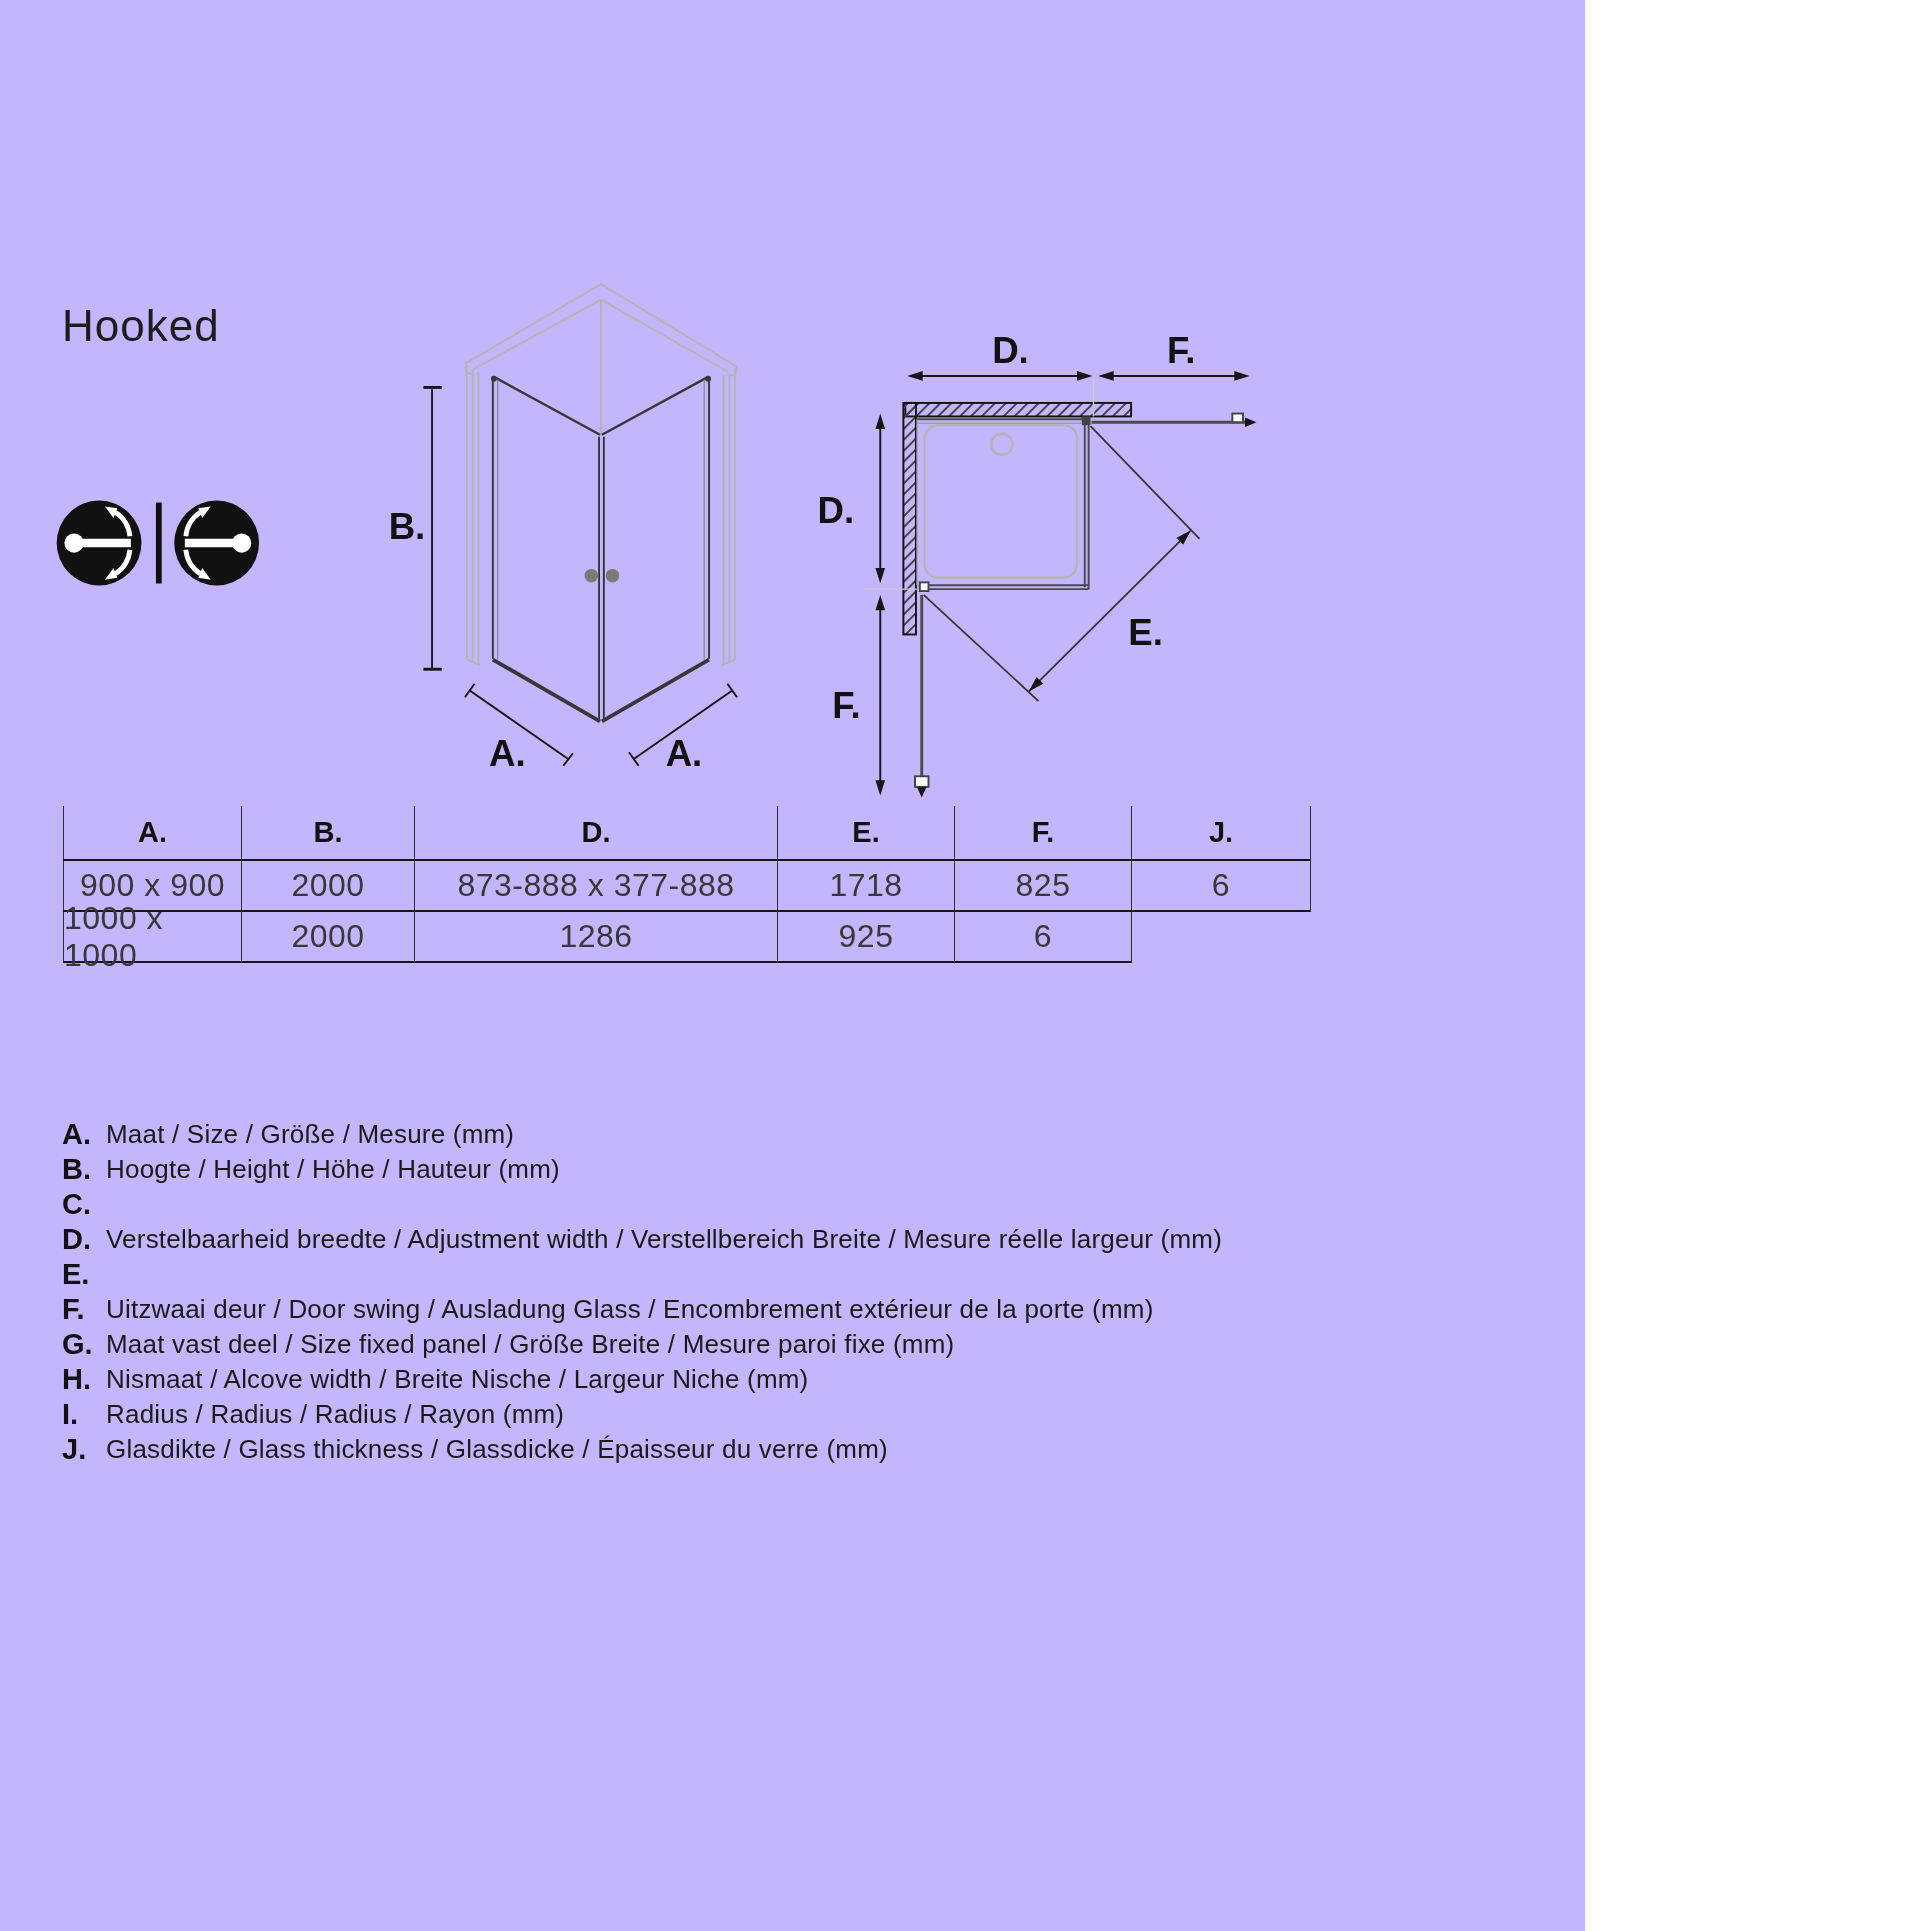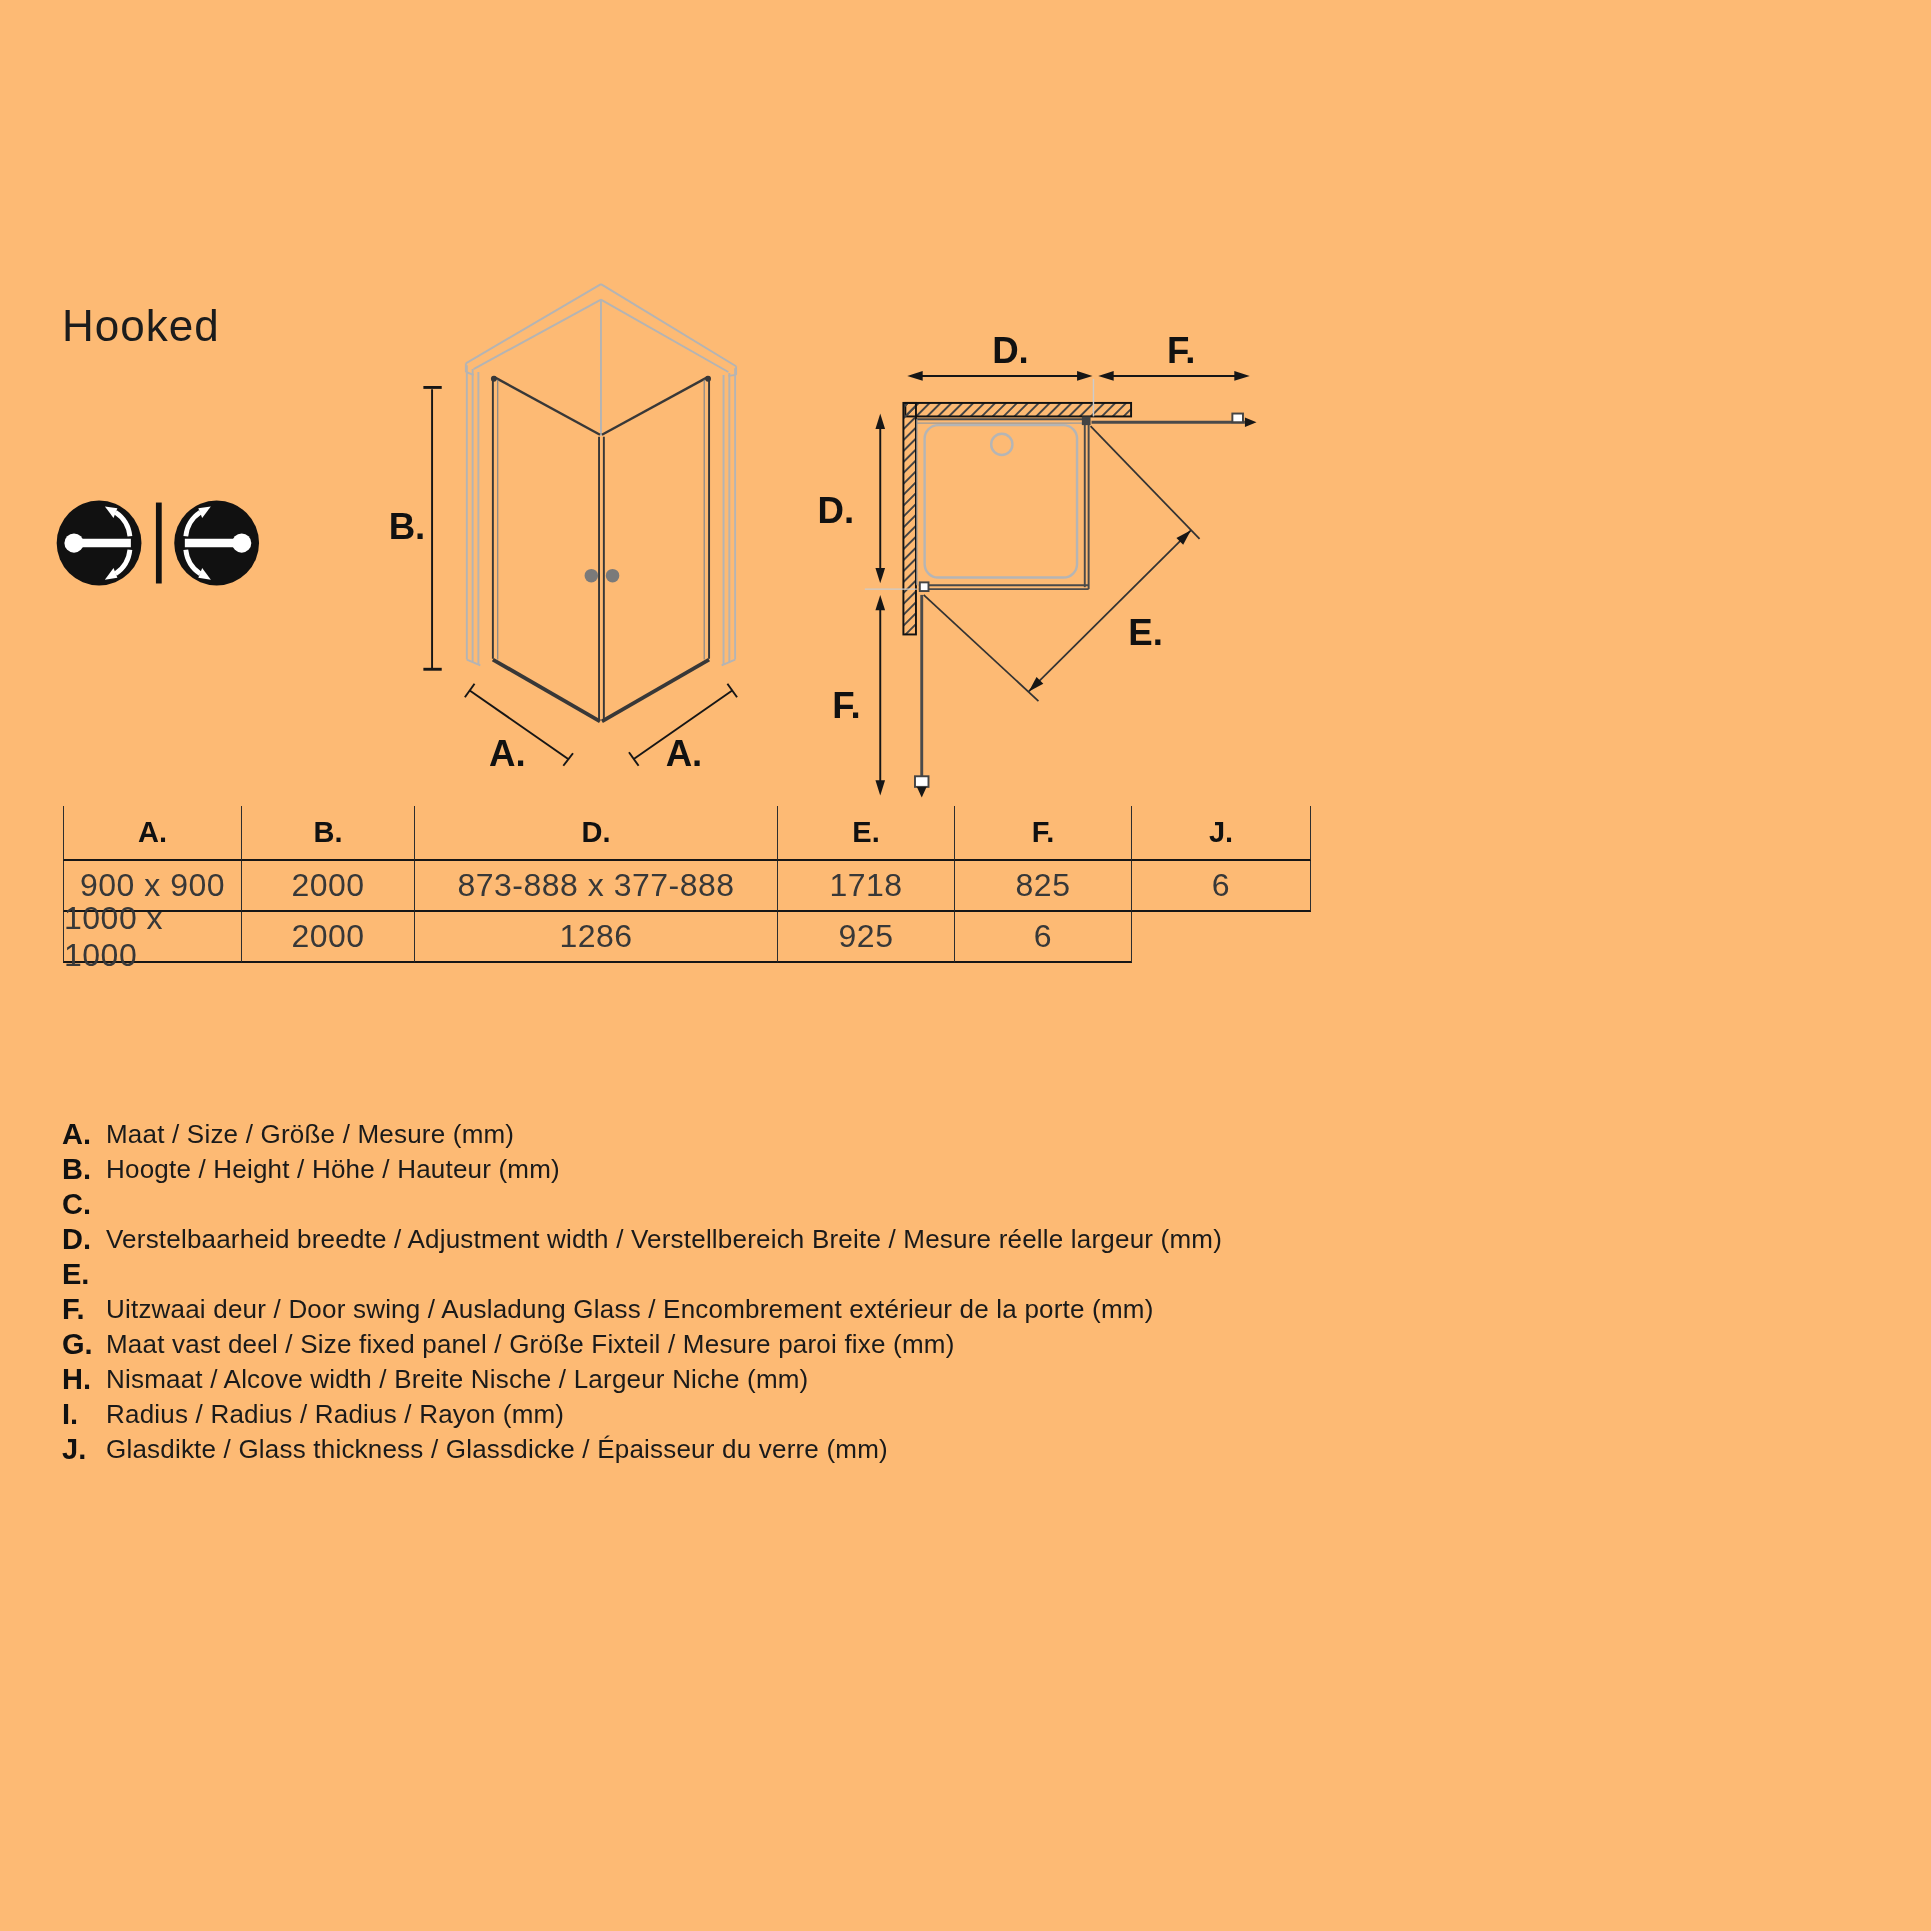--- a/index.html
+++ b/index.html
@@ -1,17 +1,17 @@
 <!DOCTYPE html>
 <html><head>
 <meta charset="utf-8">
 <style>
   html,body{margin:0;padding:0;background:#ffffff;}
   #canvas{
-    position:relative;width:1931px;height:1931px;background:#fdba74;overflow:hidden;
+    position:relative;width:1585px;height:1931px;background:#c4b5fd;overflow:hidden;
     font-family:"Liberation Sans", sans-serif;color:#161616;
   }
   .abs{position:absolute;}
   
   #title{left:62px;top:301px;font-size:44px;font-weight:500;letter-spacing:1px;color:#1c1c1c;}
   
   #spec-table{left:63px;top:806px;display:grid;
     grid-template-columns:179px 173px 363px 177px 177px 179px;
     grid-template-rows:55px 51px 51px;}
   .tcell{box-sizing:border-box;display:flex;align-items:center;justify-content:center;
@@ -238,21 +238,21 @@
     </div>
     <div class="lrow">
       <span class="lkey">E.</span>
     </div>
     <div class="lrow">
       <span class="lkey">F.</span>
       <span class="ltext">Uitzwaai deur / Door swing / Ausladung Glass / Encombrement extérieur de la porte (mm)</span>
     </div>
     <div class="lrow">
       <span class="lkey">G.</span>
-      <span class="ltext">Maat vast deel / Size fixed panel / Größe Fixteil / Mesure paroi fixe (mm)</span>
+      <span class="ltext">Maat vast deel / Size fixed panel / Größe Breite / Mesure paroi fixe (mm)</span>
     </div>
     <div class="lrow">
       <span class="lkey">H.</span>
       <span class="ltext">Nismaat / Alcove width / Breite Nische / Largeur Niche (mm)</span>
     </div>
     <div class="lrow">
       <span class="lkey">I.</span>
       <span class="ltext">Radius / Radius / Radius / Rayon (mm)</span>
     </div>
     <div class="lrow">

